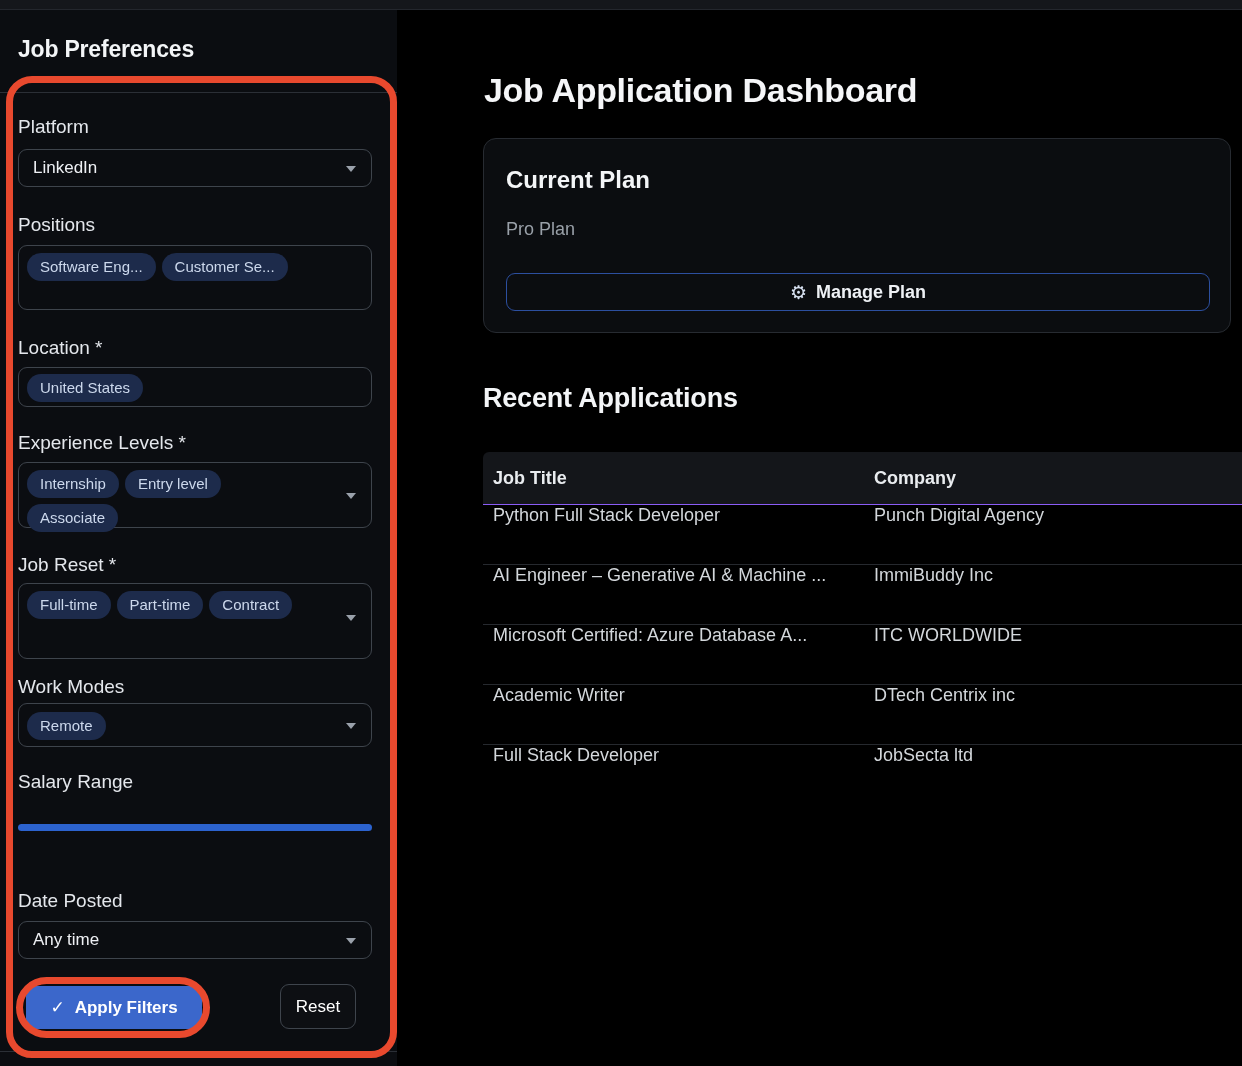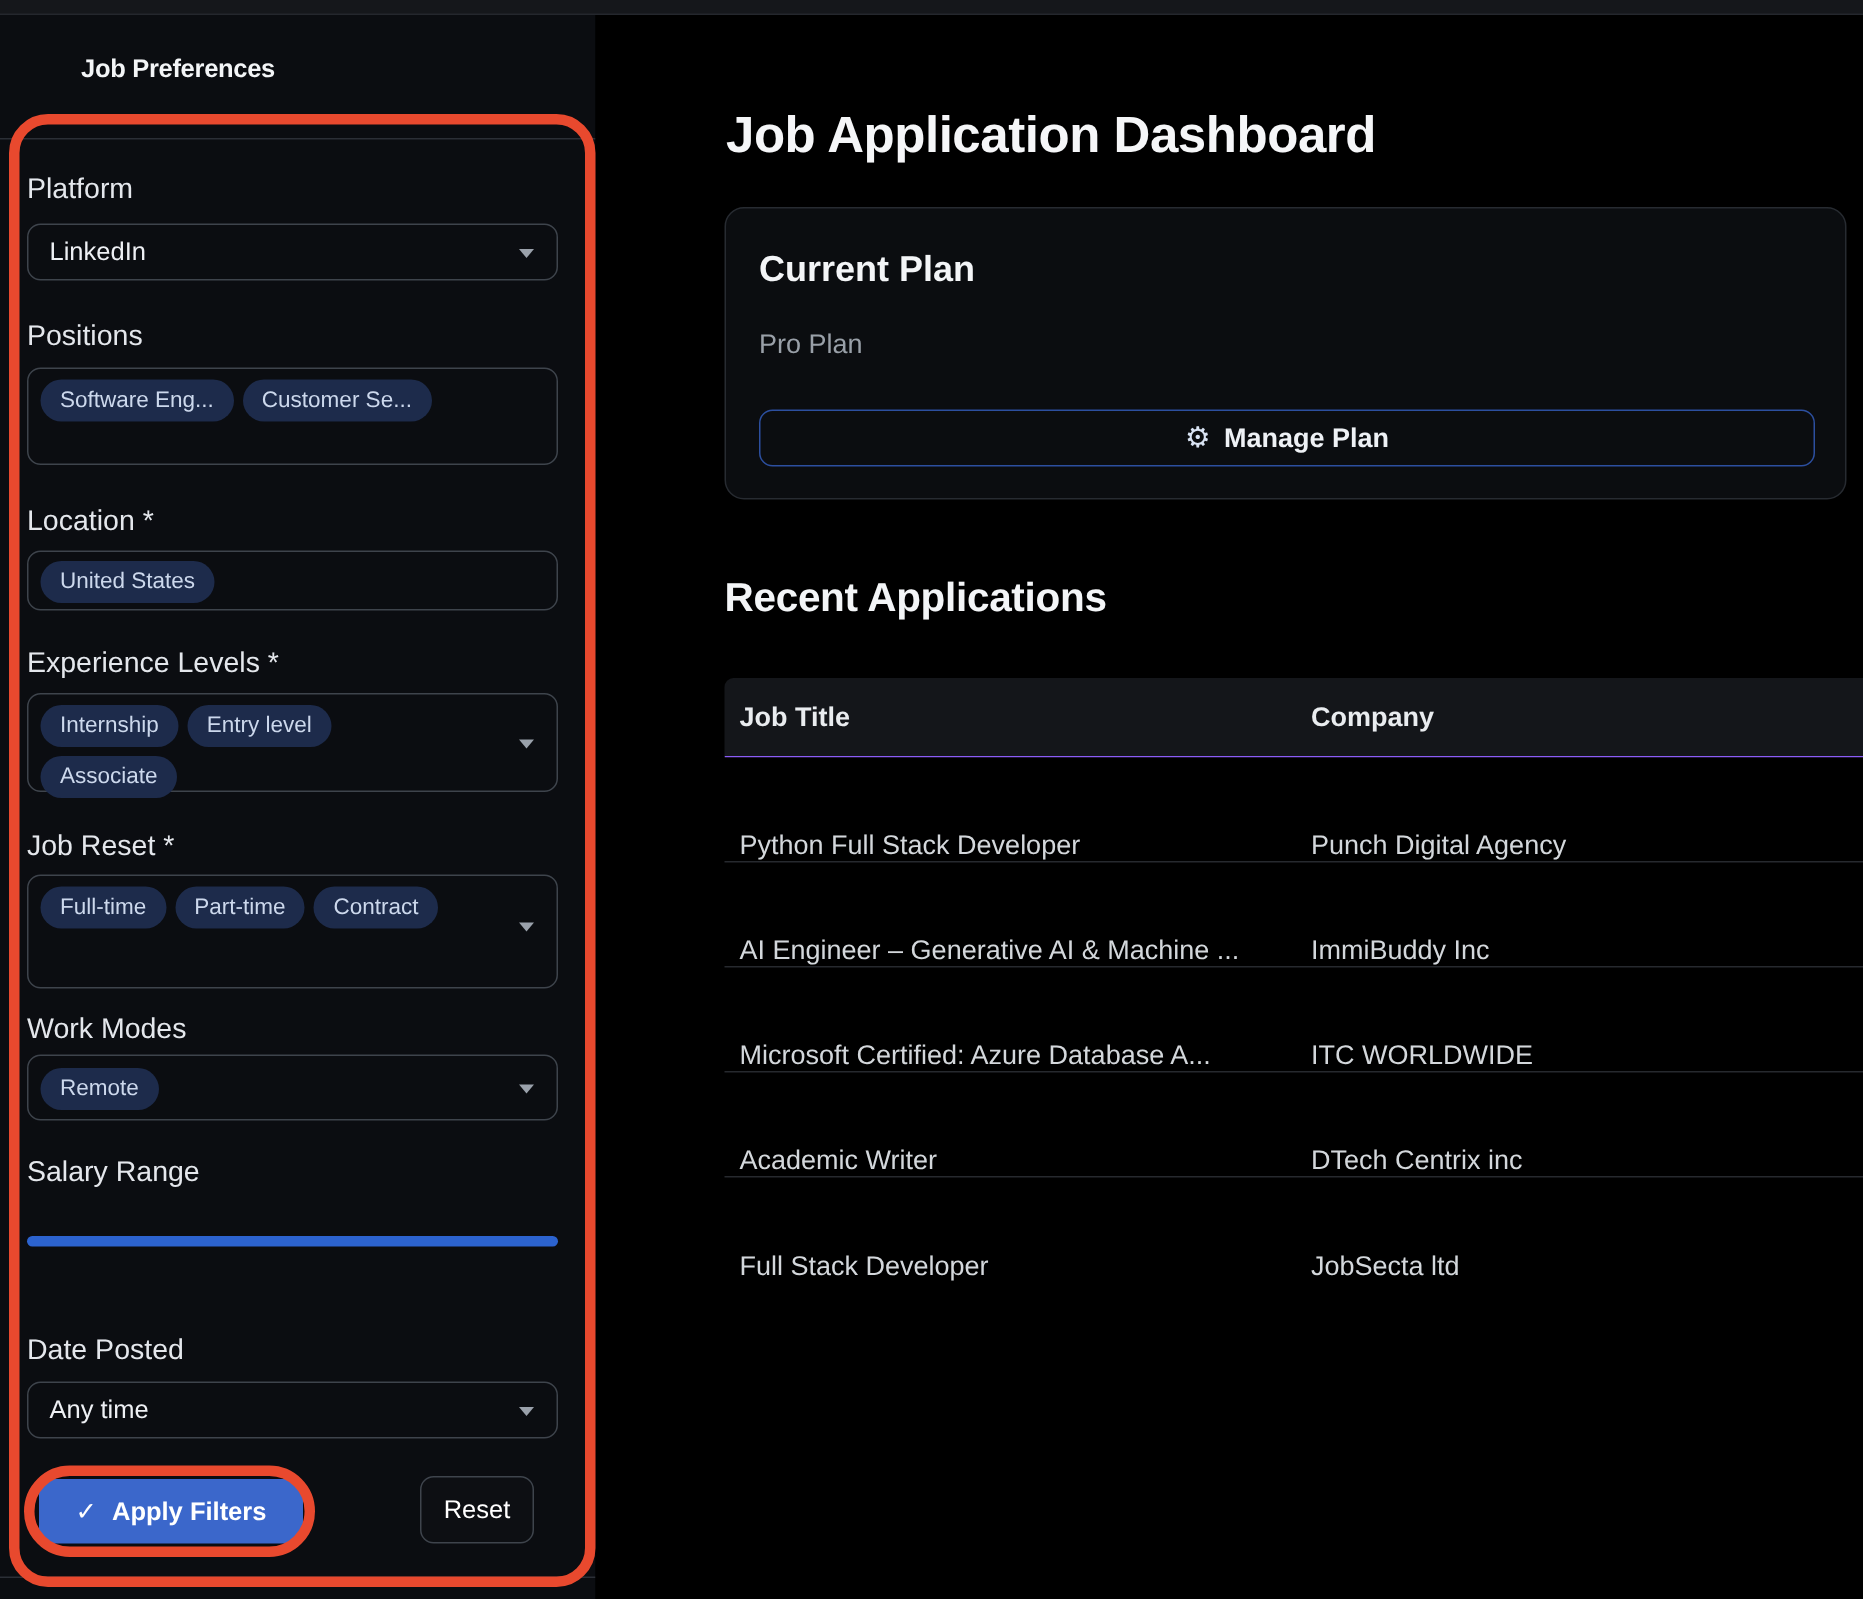--- a/index.html
+++ b/index.html
@@ -7,21 +7,21 @@
   .screen {
     position:relative; width:1242px; height:1066px; overflow:hidden;
     background:#000; font-family:"Liberation Sans","DejaVu Sans",sans-serif;
     color:#eceef2;
   }
   
   .topbar { position:absolute; left:0; top:0; width:1242px; height:10px;
     background:#15171b; border-bottom:1px solid #24272d; }
   
   .sidebar { position:absolute; left:0; top:10px; width:397px; height:1056px; background:#0b0d11; }
-  .sb-title { position:absolute; left:18px; top:26px; font-size:17px; font-weight:700; color:#f3f5f7; letter-spacing:-0.2px;margin-left:36px; }
+  .sb-title { position:absolute; left:18px; top:26px; font-size:23px; font-weight:700; color:#f3f5f7; letter-spacing:-0.2px; }
   .sb-sep-top { position:absolute; left:0; top:82px; width:397px; height:1px; background:#2b2f36; }
   .sb-sep-bottom { position:absolute; left:0; top:1041px; width:397px; height:1px; background:#2b2f36; }
   .label { position:absolute; left:18px; font-size:19px; color:#e4e7ec; }
   .field { position:absolute; left:18px; width:354px; background:#0b0d11;
     border:1px solid #3e444c; border-radius:9px; }
   .select-field { display:flex; align-items:center; padding:0 14px; font-size:17px; color:#eef0f4; }
   .caret { position:absolute; right:15px; top:50%; margin-top:-2px; width:0; height:0;
     border-left:5px solid transparent; border-right:5px solid transparent; border-top:6px solid #9aa1ab; }
   .chips { display:flex; flex-wrap:wrap; gap:6px; align-content:flex-start; padding:7px 8px; }
   .chips.narrow { width:290px; }
@@ -56,21 +56,21 @@
     justify-content:center; gap:9px; cursor:pointer; }
   .gear { font-size:19px; color:#d9e3f3; line-height:1; }
   .recent-title { position:absolute; left:86px; top:373px; font-size:27px; font-weight:700;
     color:#f3f5f7; letter-spacing:-0.2px; }
   .table { position:absolute; left:86px; top:442px; width:759px; }
   .t-header { display:flex; height:53px; align-items:center; background:#14161a;
     border-bottom:1px solid #8b5cf6; border-radius:6px 0 0 0; }
   .t-header .col1, .t-row .col1 { width:391px; padding-left:10px; }
   .t-header .col2, .t-row .col2 { flex:1; }
   .t-header div { font-size:18px; font-weight:700; color:#e9ecef; }
-  .t-row { display:flex; height:70px; align-items:flex-end; border-bottom:1px solid #26292e; }
+  .t-row { display:flex; height:60px; align-items:flex-start; border-bottom:1px solid #26292e; }
   .t-row div { font-size:18px; color:#d3d7db; white-space:nowrap; overflow:hidden; }
 </style>
 </head>
 <body>
 
 <div class="screen">
 
   <div class="topbar"></div>
 
   <div class="sidebar">

